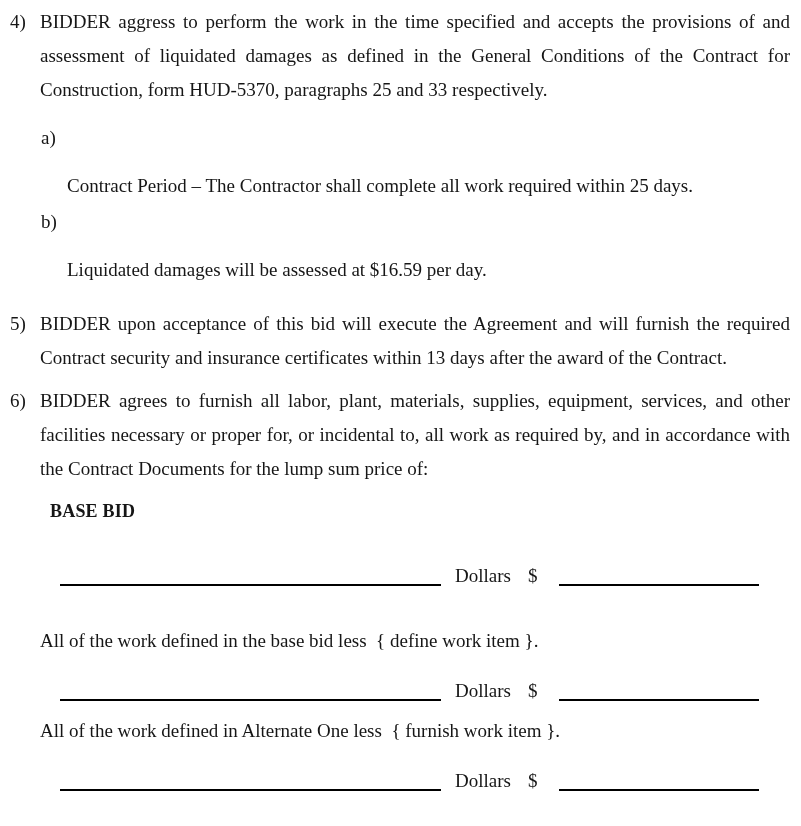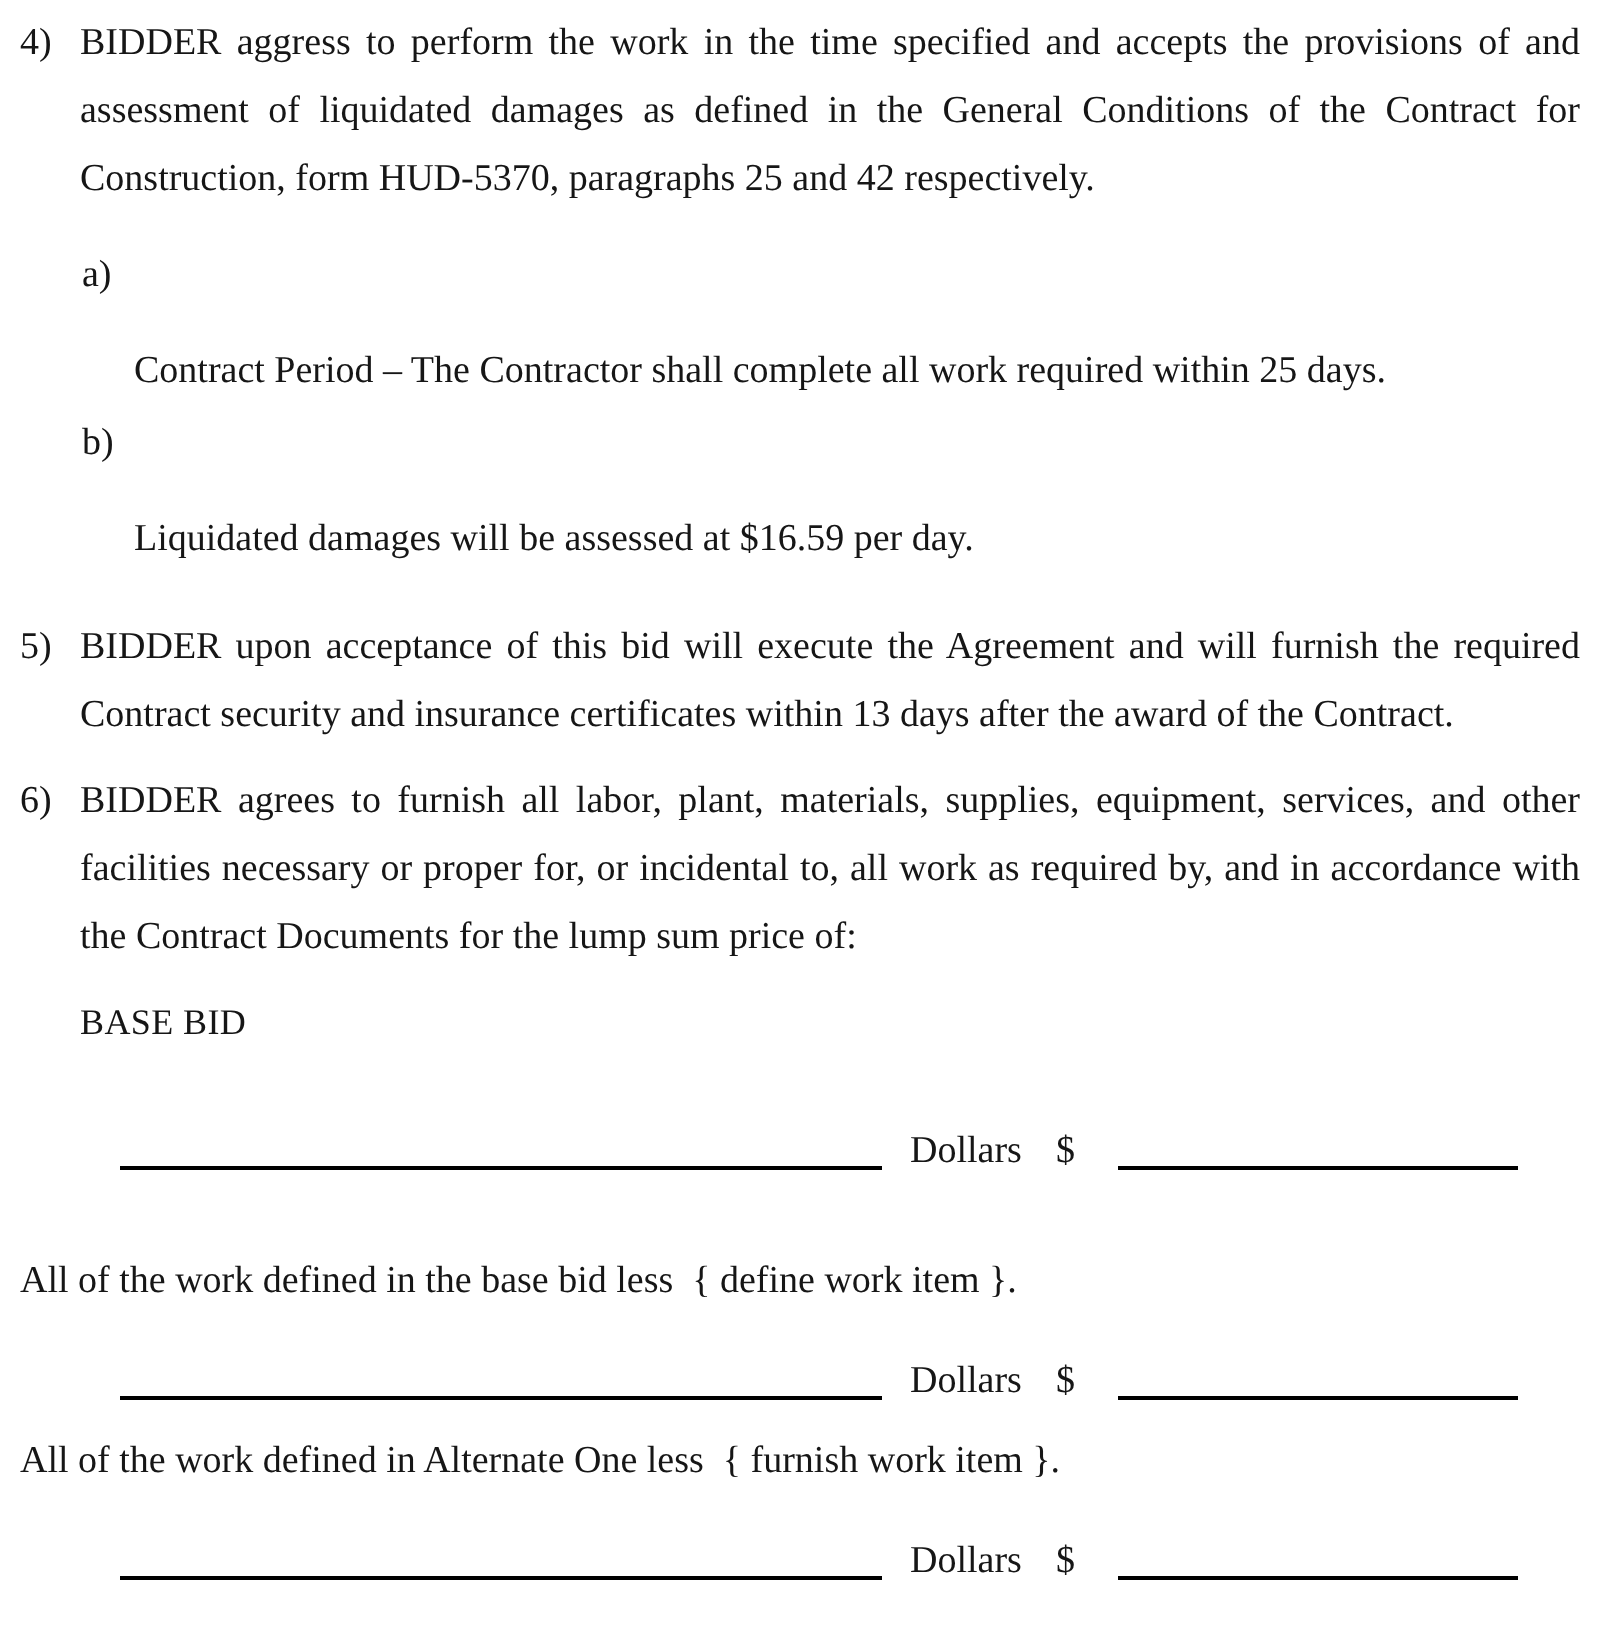--- a/index.html
+++ b/index.html
@@ -18,27 +18,28 @@
     height: 826px;
     padding: 5px 11px 0 10px;
   }
   .main-item { display: flex; line-height: 34px; }
   .main-item .num { flex: 0 0 30px; }
   .main-item .text { flex: 1; text-align: justify; }
   .sub-item { display: flex; line-height: 34px; margin-left: 31px; }
   .sub-item .num { flex: 0 0 26px; }
   .sub-item .text { flex: 1; margin-top: 48px; }
   .section-heading {
-    margin-left: 30px;
-    font-weight: normal;
+    margin-left: 40px;
+    font-weight: bold;
     font-size: 18px;
     line-height: 34px;
     letter-spacing: 0.2px;
   }
   .section-desc {
+    margin-left: 30px;
     line-height: 34px;
     white-space: pre-wrap;
   }
   .amount-row {
     display: flex;
     align-items: baseline;
     line-height: 34px;
     margin-left: 50px;
   }
   .fill {
@@ -61,21 +62,21 @@
   .mb20 { margin-bottom: 20px; }
   .mb31 { margin-bottom: 31px; }
 </style>
 </head>
 <body>
 
 <div class="page">
 
   <div class="main-item mb14">
     <span class="num">4)</span>
-    <div class="text">BIDDER aggress to perform the work in the time specified and accepts the provisions of and assessment of liquidated damages as defined in the General Conditions of the Contract for Construction, form HUD-5370, paragraphs 25 and 42 respectively.</div>
+    <div class="text">BIDDER aggress to perform the work in the time specified and accepts the provisions of and assessment of liquidated damages as defined in the General Conditions of the Contract for Construction, form HUD-5370, paragraphs 25 and 33 respectively.</div>
   </div>
 
   <div class="sub-item mb2">
     <span class="num">a)</span>
     <div class="text">Contract Period – The Contractor shall complete all work required within 25 days.</div>
   </div>
 
   <div class="sub-item mb20">
     <span class="num">b)</span>
     <div class="text">Liquidated damages will be assessed at $16.59 per day.</div>

